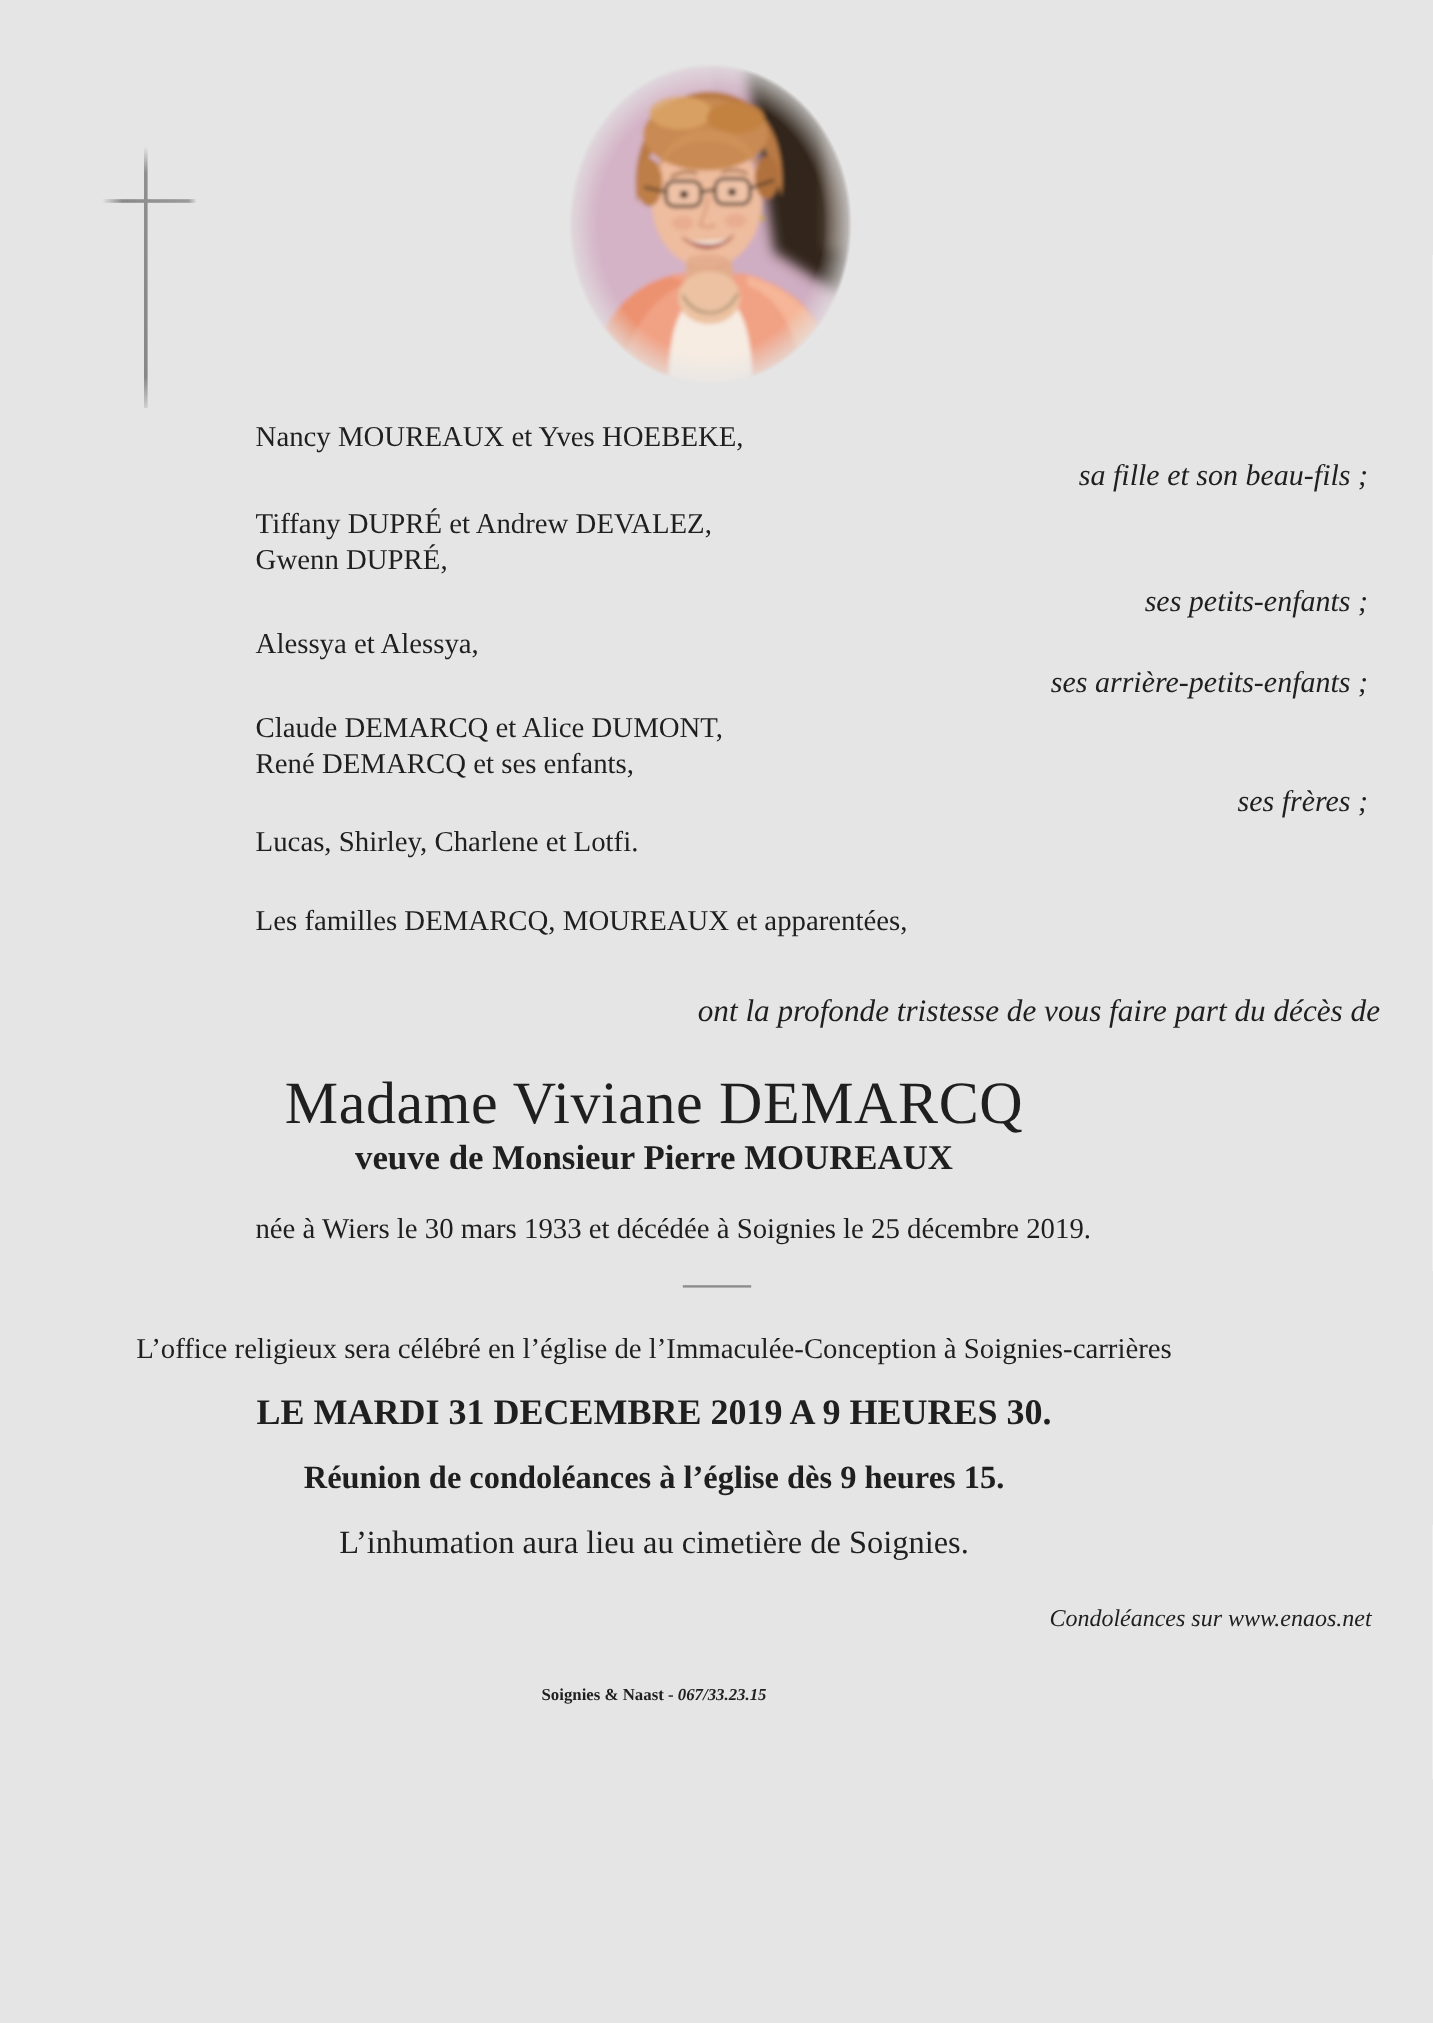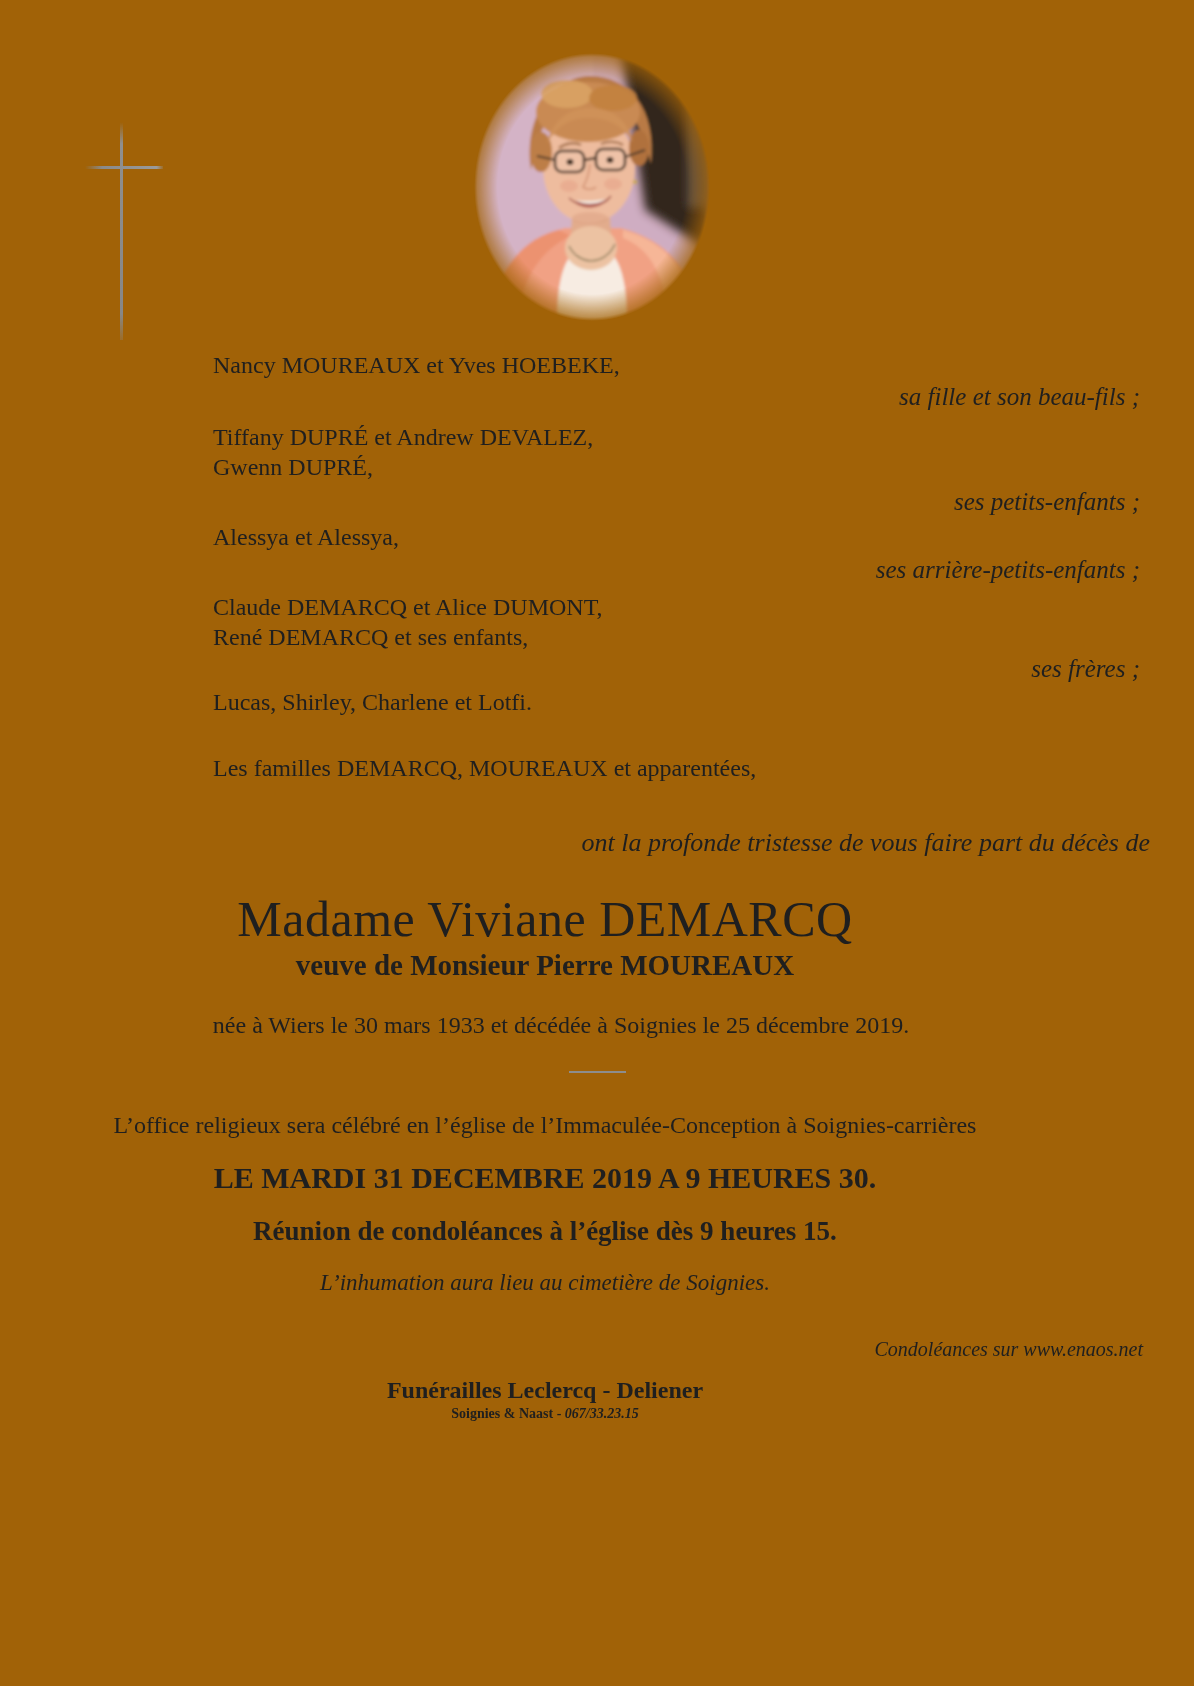--- a/index.html
+++ b/index.html
@@ -1,35 +1,35 @@
 <!DOCTYPE html>
 <html><head>
 <meta charset="utf-8">
 <style>
   html,body{margin:0;padding:0;background:#ffffff;}
   .page{
     position:relative;
     width:1194px;height:1686px;
-    background:#a16207;
+    background:#e5e5e5;
     font-family:"Liberation Serif","DejaVu Serif",serif;
     color:#1f1f1f;
     overflow:hidden;
   }
   .abs{position:absolute;white-space:nowrap;}
   .names{left:213px;font-size:24px;line-height:30px;}
   .rel{right:54px;font-style:italic;font-size:25px;}
   .ctr{left:0;width:1090px;text-align:center;}
   .announce{right:44px;font-style:italic;font-size:26px;margin-top:12px;}
   .deceased-name{font-size:50px;letter-spacing:0.5px;}
   .widow{font-weight:bold;font-size:29px;}
   .life{font-size:24px;padding-left:16px;}
   .office{font-size:24px;}
   .dateline{font-weight:bold;font-size:30px;}
   .reunion{font-weight:bold;font-size:27px;}
-  .inhum{font-style:italic;font-size:23px;}
+  .inhum{font-size:27px;}
   .enaos{right:51px;font-style:italic;font-size:20px;}
   .fh-name{font-weight:bold;font-size:24px;}
   .fh-loc{font-weight:bold;font-size:14px;}
   .fh-loc .phone{font-style:italic;font-weight:600;}
   .sep{left:569px;top:1071px;width:57px;height:2px;background:#8d8d8d;}
   
   .cross-v{
     left:120px;top:122px;width:3px;height:218px;
     background:linear-gradient(to bottom,rgba(145,145,145,0),#8f8f8f 10%,#878787 88%,rgba(145,145,145,0.25));
     filter:blur(0.4px);
@@ -149,16 +149,15 @@
 
   <div class="abs sep"></div>
 
   <div class="abs ctr office" style="top:1112px">L’office religieux sera célébré en l’église de l’Immaculée-Conception à Soignies-carrières</div>
   <div class="abs ctr dateline" style="top:1161px">LE MARDI 31 DECEMBRE 2019 A 9 HEURES 30.</div>
   <div class="abs ctr reunion" style="top:1216px">Réunion de condoléances à l’église dès 9 heures 15.</div>
   <div class="abs ctr inhum" style="top:1270px">L’inhumation aura lieu au cimetière de Soignies.</div>
 
   <div class="abs enaos" style="top:1338px">Condoléances sur www.enaos.net</div>
 
-  <div class="abs ctr fh-name" style="top:1377px">Funérailles Leclercq - Deliener</div>
   <div class="abs ctr fh-loc" style="top:1406px"><span>Soignies &amp; Naast - </span><span class="phone">067/33.23.15</span></div>
 
 </div>
 
 </body></html>

